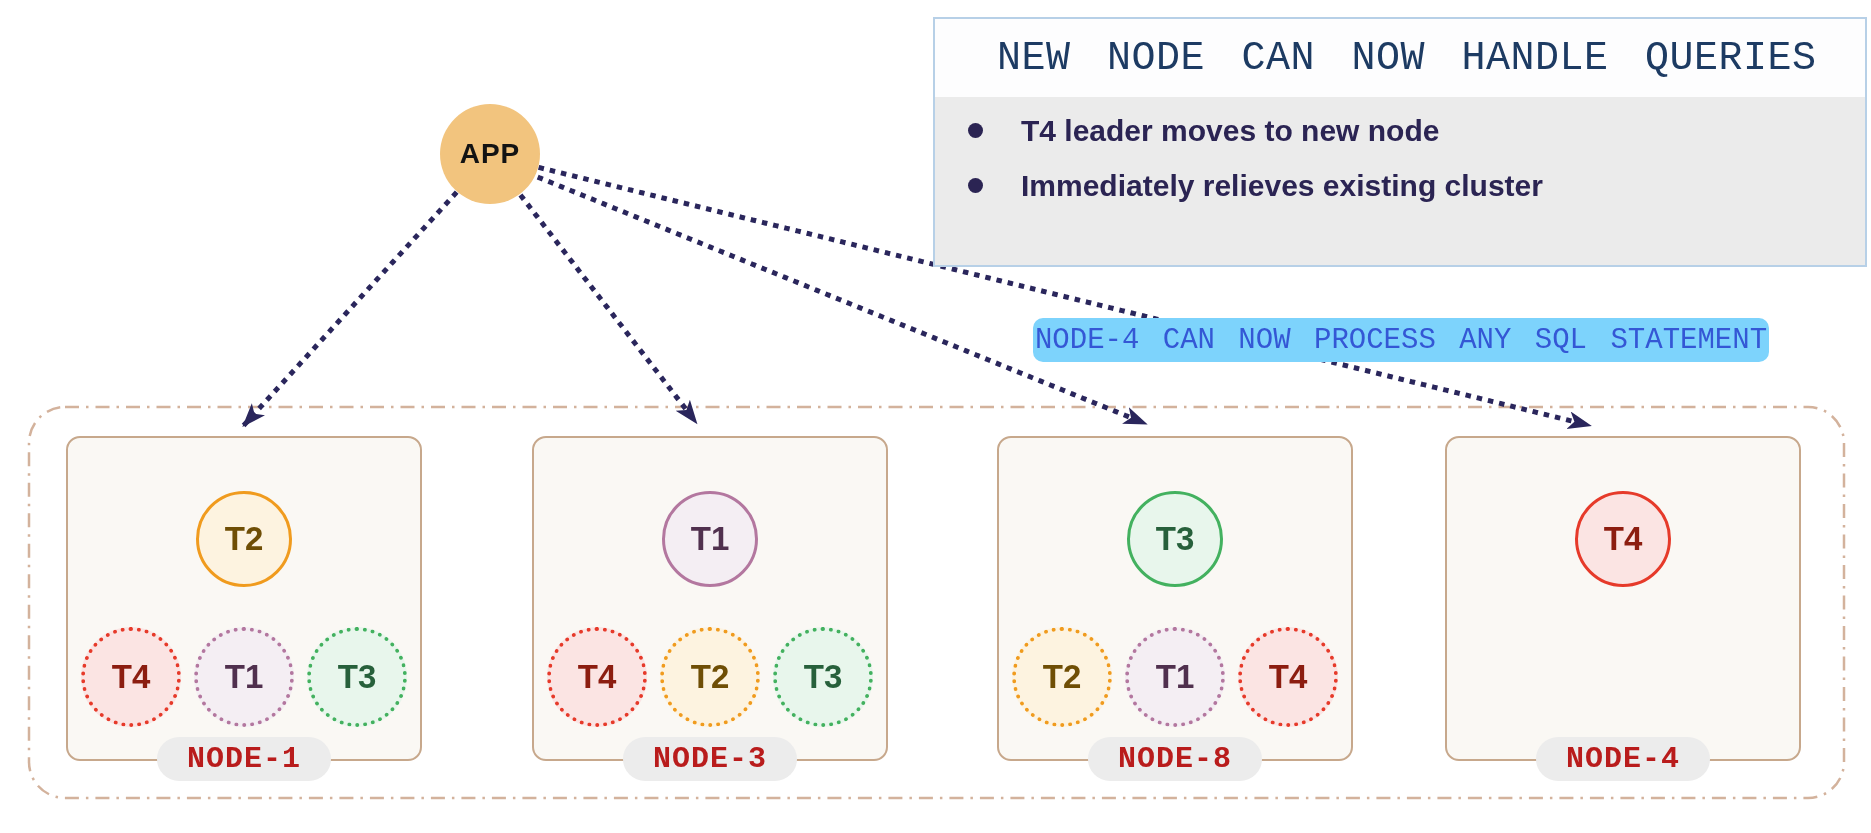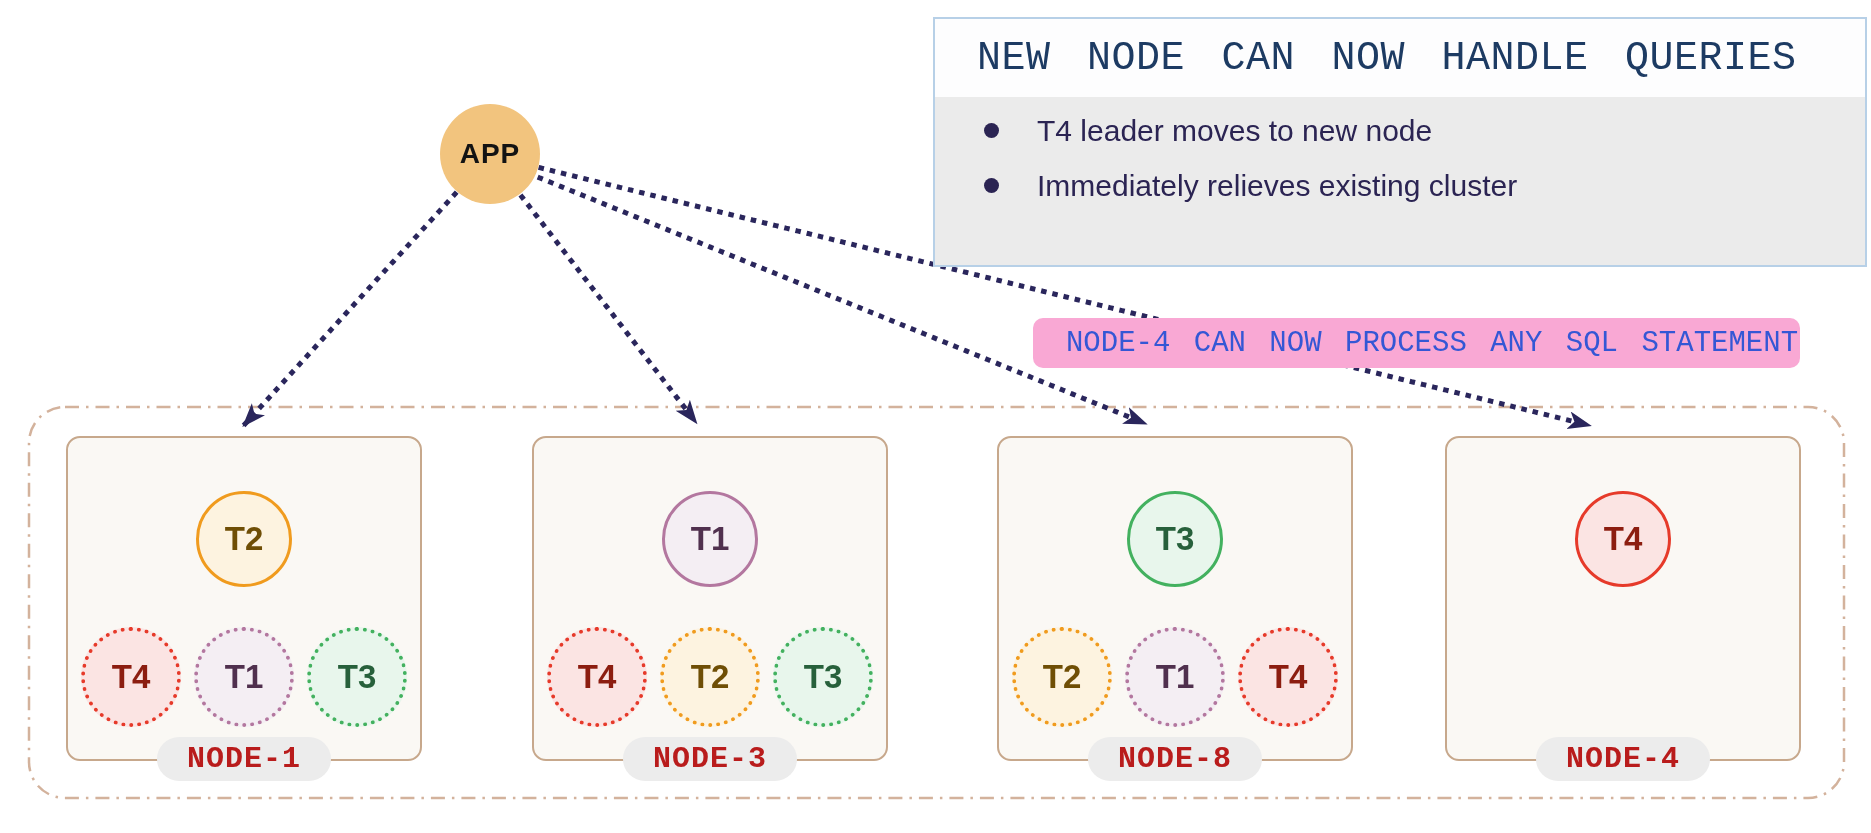--- a/index.html
+++ b/index.html
@@ -52,42 +52,42 @@
 
   
   .info-box{
     position:absolute;left:933px;top:17px;width:934px;height:250px;
     box-sizing:border-box;border:2.5px solid #b7d0e7;background:#ebebeb;
     z-index:3;
   }
   .info-title{
     height:78px;background:#fdfdfe;
     display:flex;align-items:center;
-    padding-left:42px;
+    padding-left:62px;
     font-size:40px;color:#1d3b63;word-spacing:12px;letter-spacing:0.5px;
   }
   .info-bullets{
-    list-style:none;margin:0;padding:6px 0 0 16px;
+    list-style:none;margin:0;padding:6px 0 0 0;font-weight:bold;
   }
   .info-bullets li{
     height:55px;display:flex;align-items:center;
     font-size:30px;color:#2b2453;
   }
   .bullet-dot{
     width:15px;height:15px;border-radius:50%;background:#2b2453;
     margin:0 38px 0 33px;flex:0 0 auto;
   }
 
   
   .callout{
-    position:absolute;left:1033px;top:318px;width:736px;height:50px;
-    background:#f9a8d4;border-radius:10px;
+    position:absolute;left:1033px;top:318px;width:736px;height:44px;
+    background:#7dd3fc;border-radius:10px;
     display:flex;align-items:center;justify-content:center;
     font-size:29px;color:#3457d5;word-spacing:6px;
-    z-index:3;white-space:nowrap;padding-left:31px;
+    z-index:3;white-space:nowrap;
   }
 </style>
 </head>
 <body>
 
 <div id="canvas">
 
   <svg id="arrow-layer" width="1871" height="833" viewBox="0 0 1871 833">
     <defs>
       <marker id="head" markerUnits="userSpaceOnUse" markerWidth="26" markerHeight="20" refX="20" refY="9" orient="auto">

